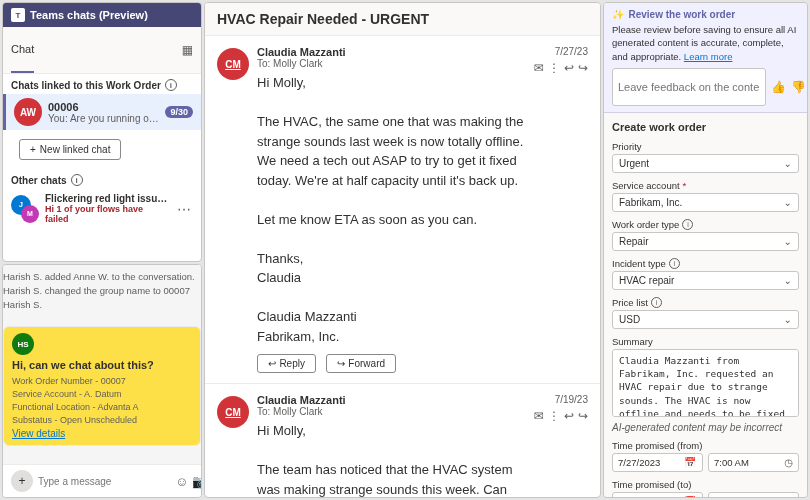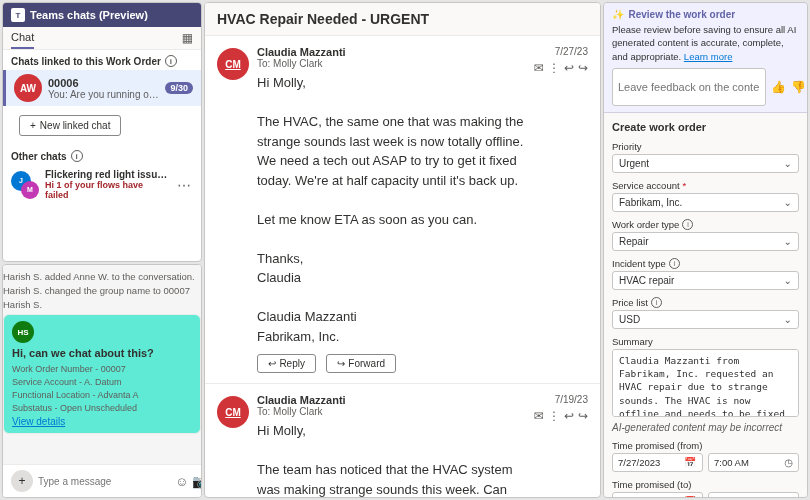--- a/index.html
+++ b/index.html
@@ -55,21 +55,21 @@
       color: #464775;
     }
     .chat-tab-bar {
       display: flex;
       align-items: center;
       border-bottom: 1px solid #edebe9;
       padding: 0 8px;
       background: #faf9f8;
     }
     .chat-tab {
-      padding: 4px 0;
+      padding: 16px 0;
       margin-right: 10px;
       font-size: 11px;
       color: #323130;
       border-bottom: 2px solid #6264a7;
       cursor: pointer;
     }
     .filter-icon {
       margin-left: auto;
       color: #605e5c;
       font-size: 12px;
@@ -198,25 +198,25 @@
     .chat-messages-area {
       flex: 1;
       overflow-y: auto;
       padding: 6px 0;
       background: #f5f5f5;
       font-size: 10px;
       color: #605e5c;
     }
     .system-msg { margin-bottom: 3px; font-size: 9.5px; color: #605e5c; }
     .chat-bubble {
-      background: #5eead4;
+      background: #fde047;
       border: 1px solid #edebe9;
       border-radius: 6px;
       padding: 6px 8px;
-      margin: 4px 0;
+      margin: 16px 0;
       position: relative;
     }
     .chat-bubble-header { display: flex; align-items: center; gap: 5px; margin-bottom: 3px; }
     .bubble-avatar {
       width: 22px;
       height: 22px;
       border-radius: 50%;
       background: #107c10;
       color: #fff;
       display: flex;

